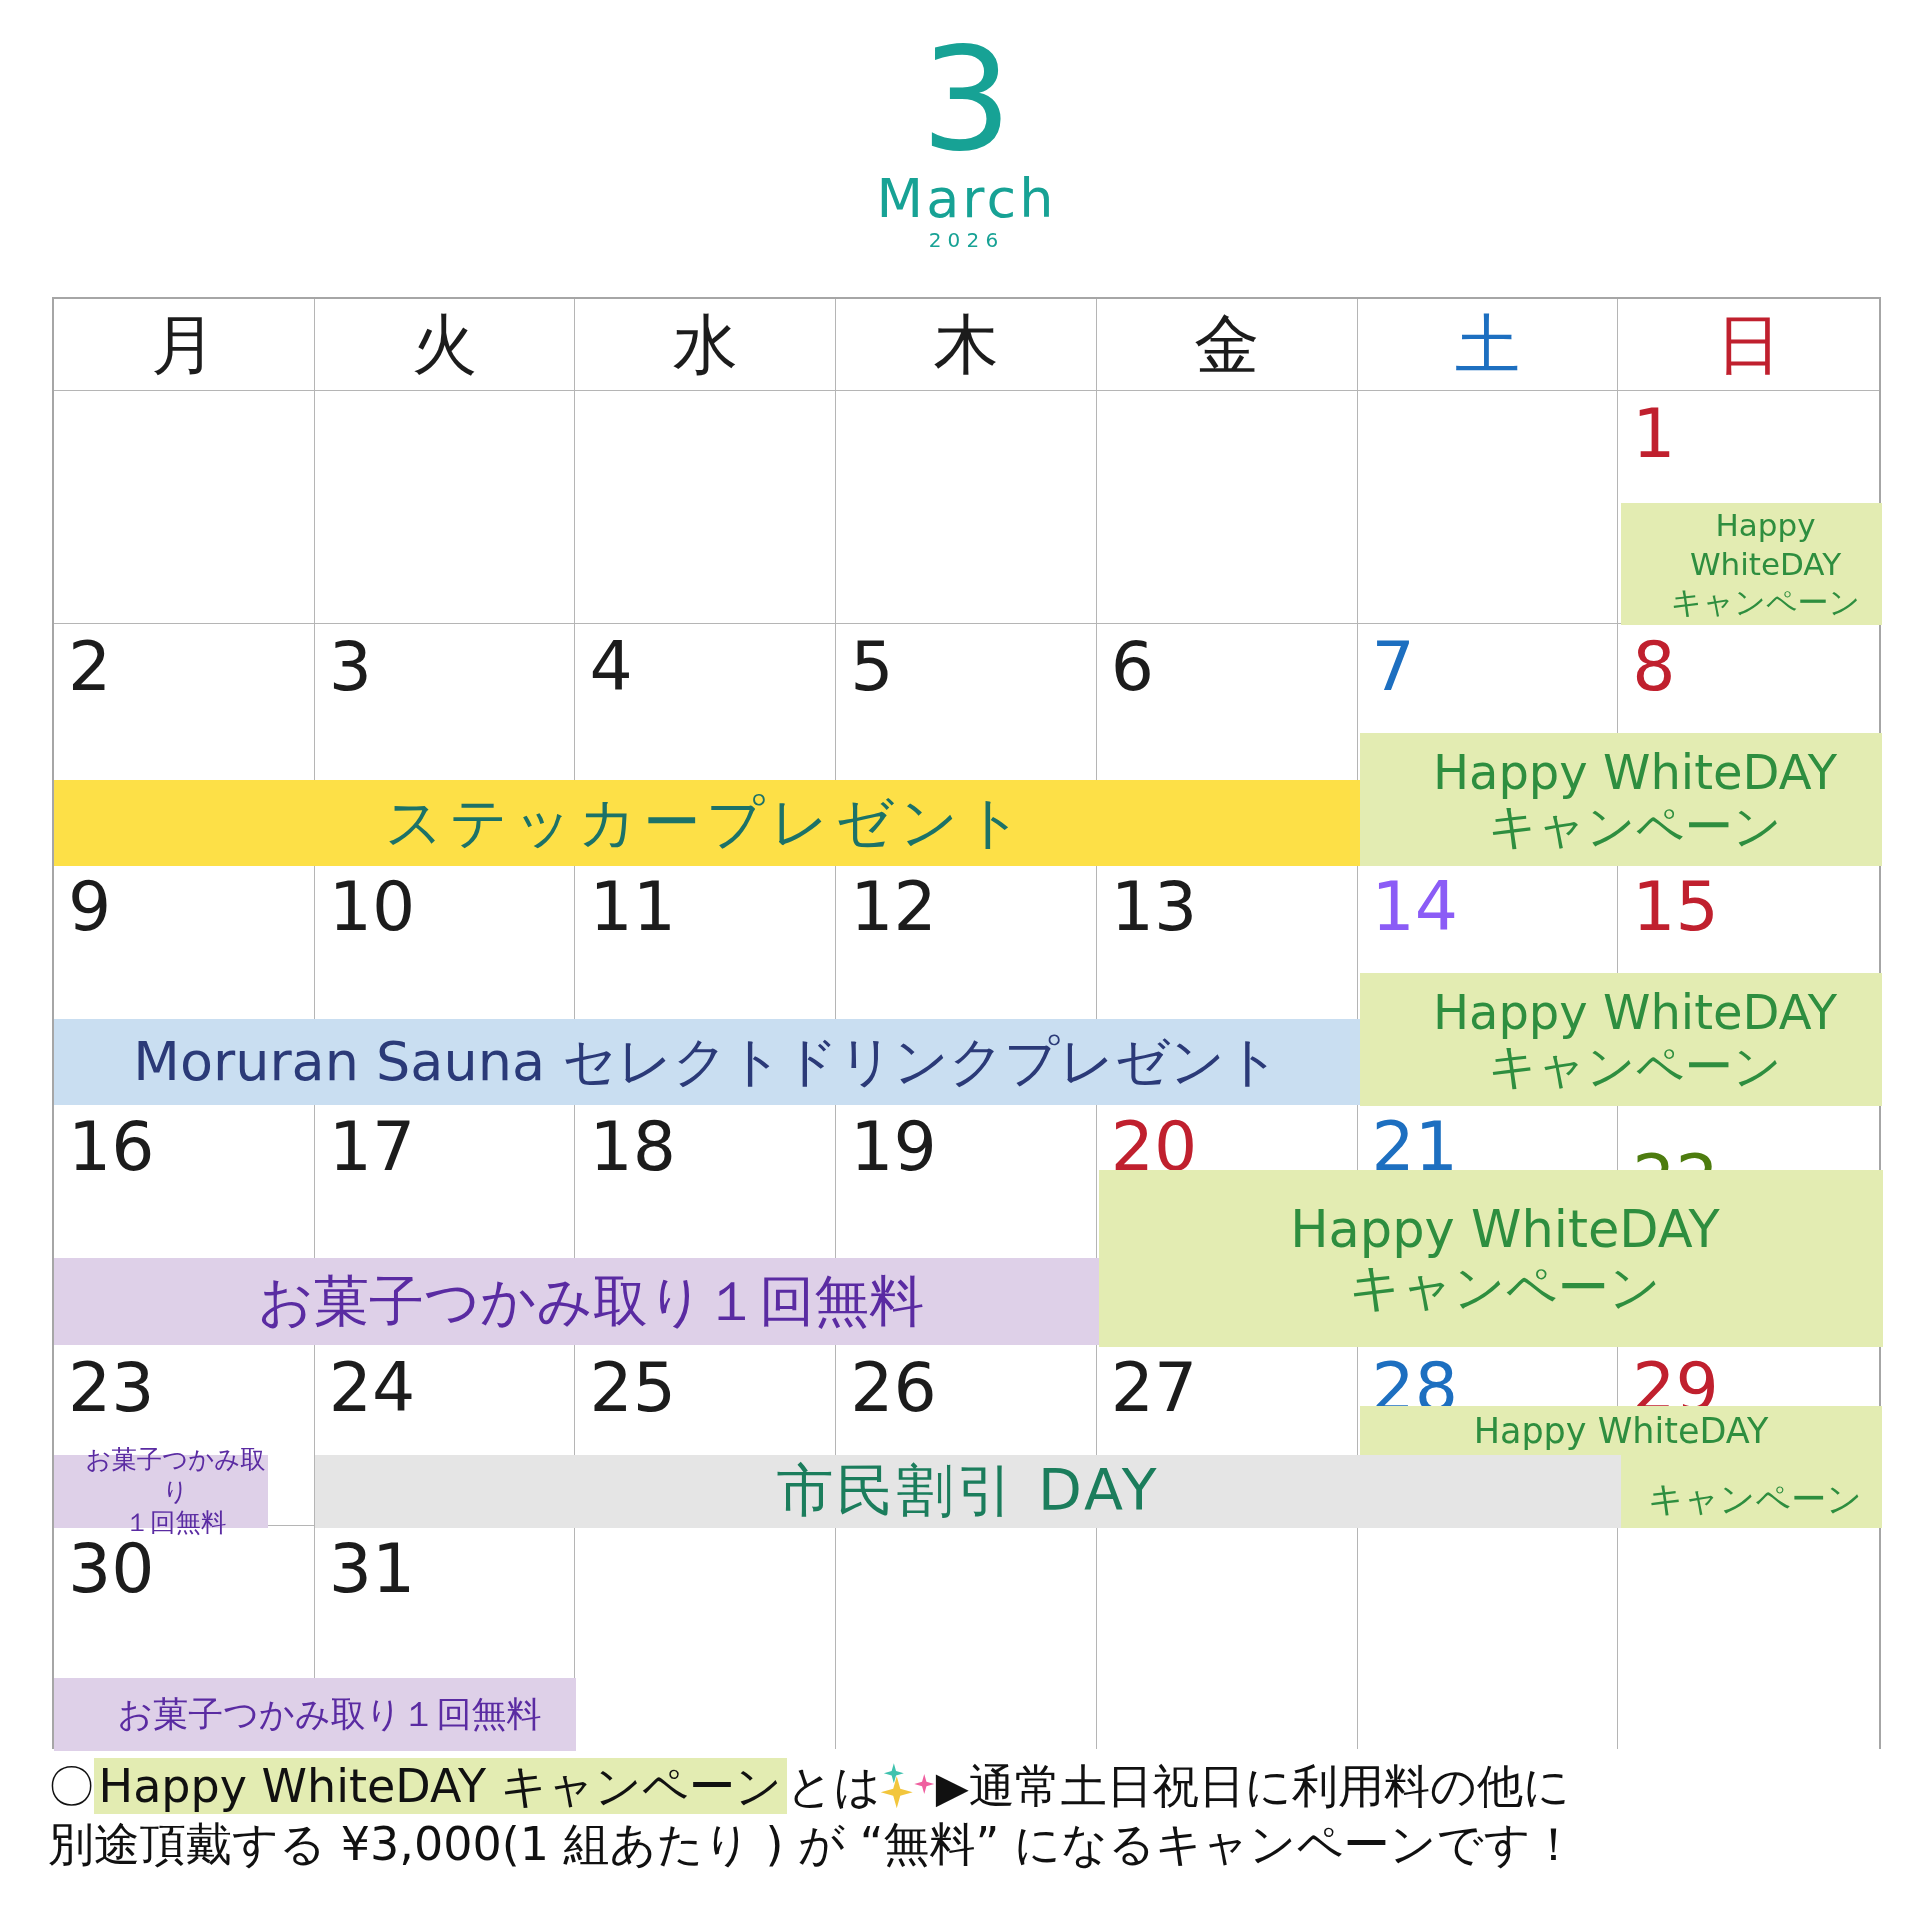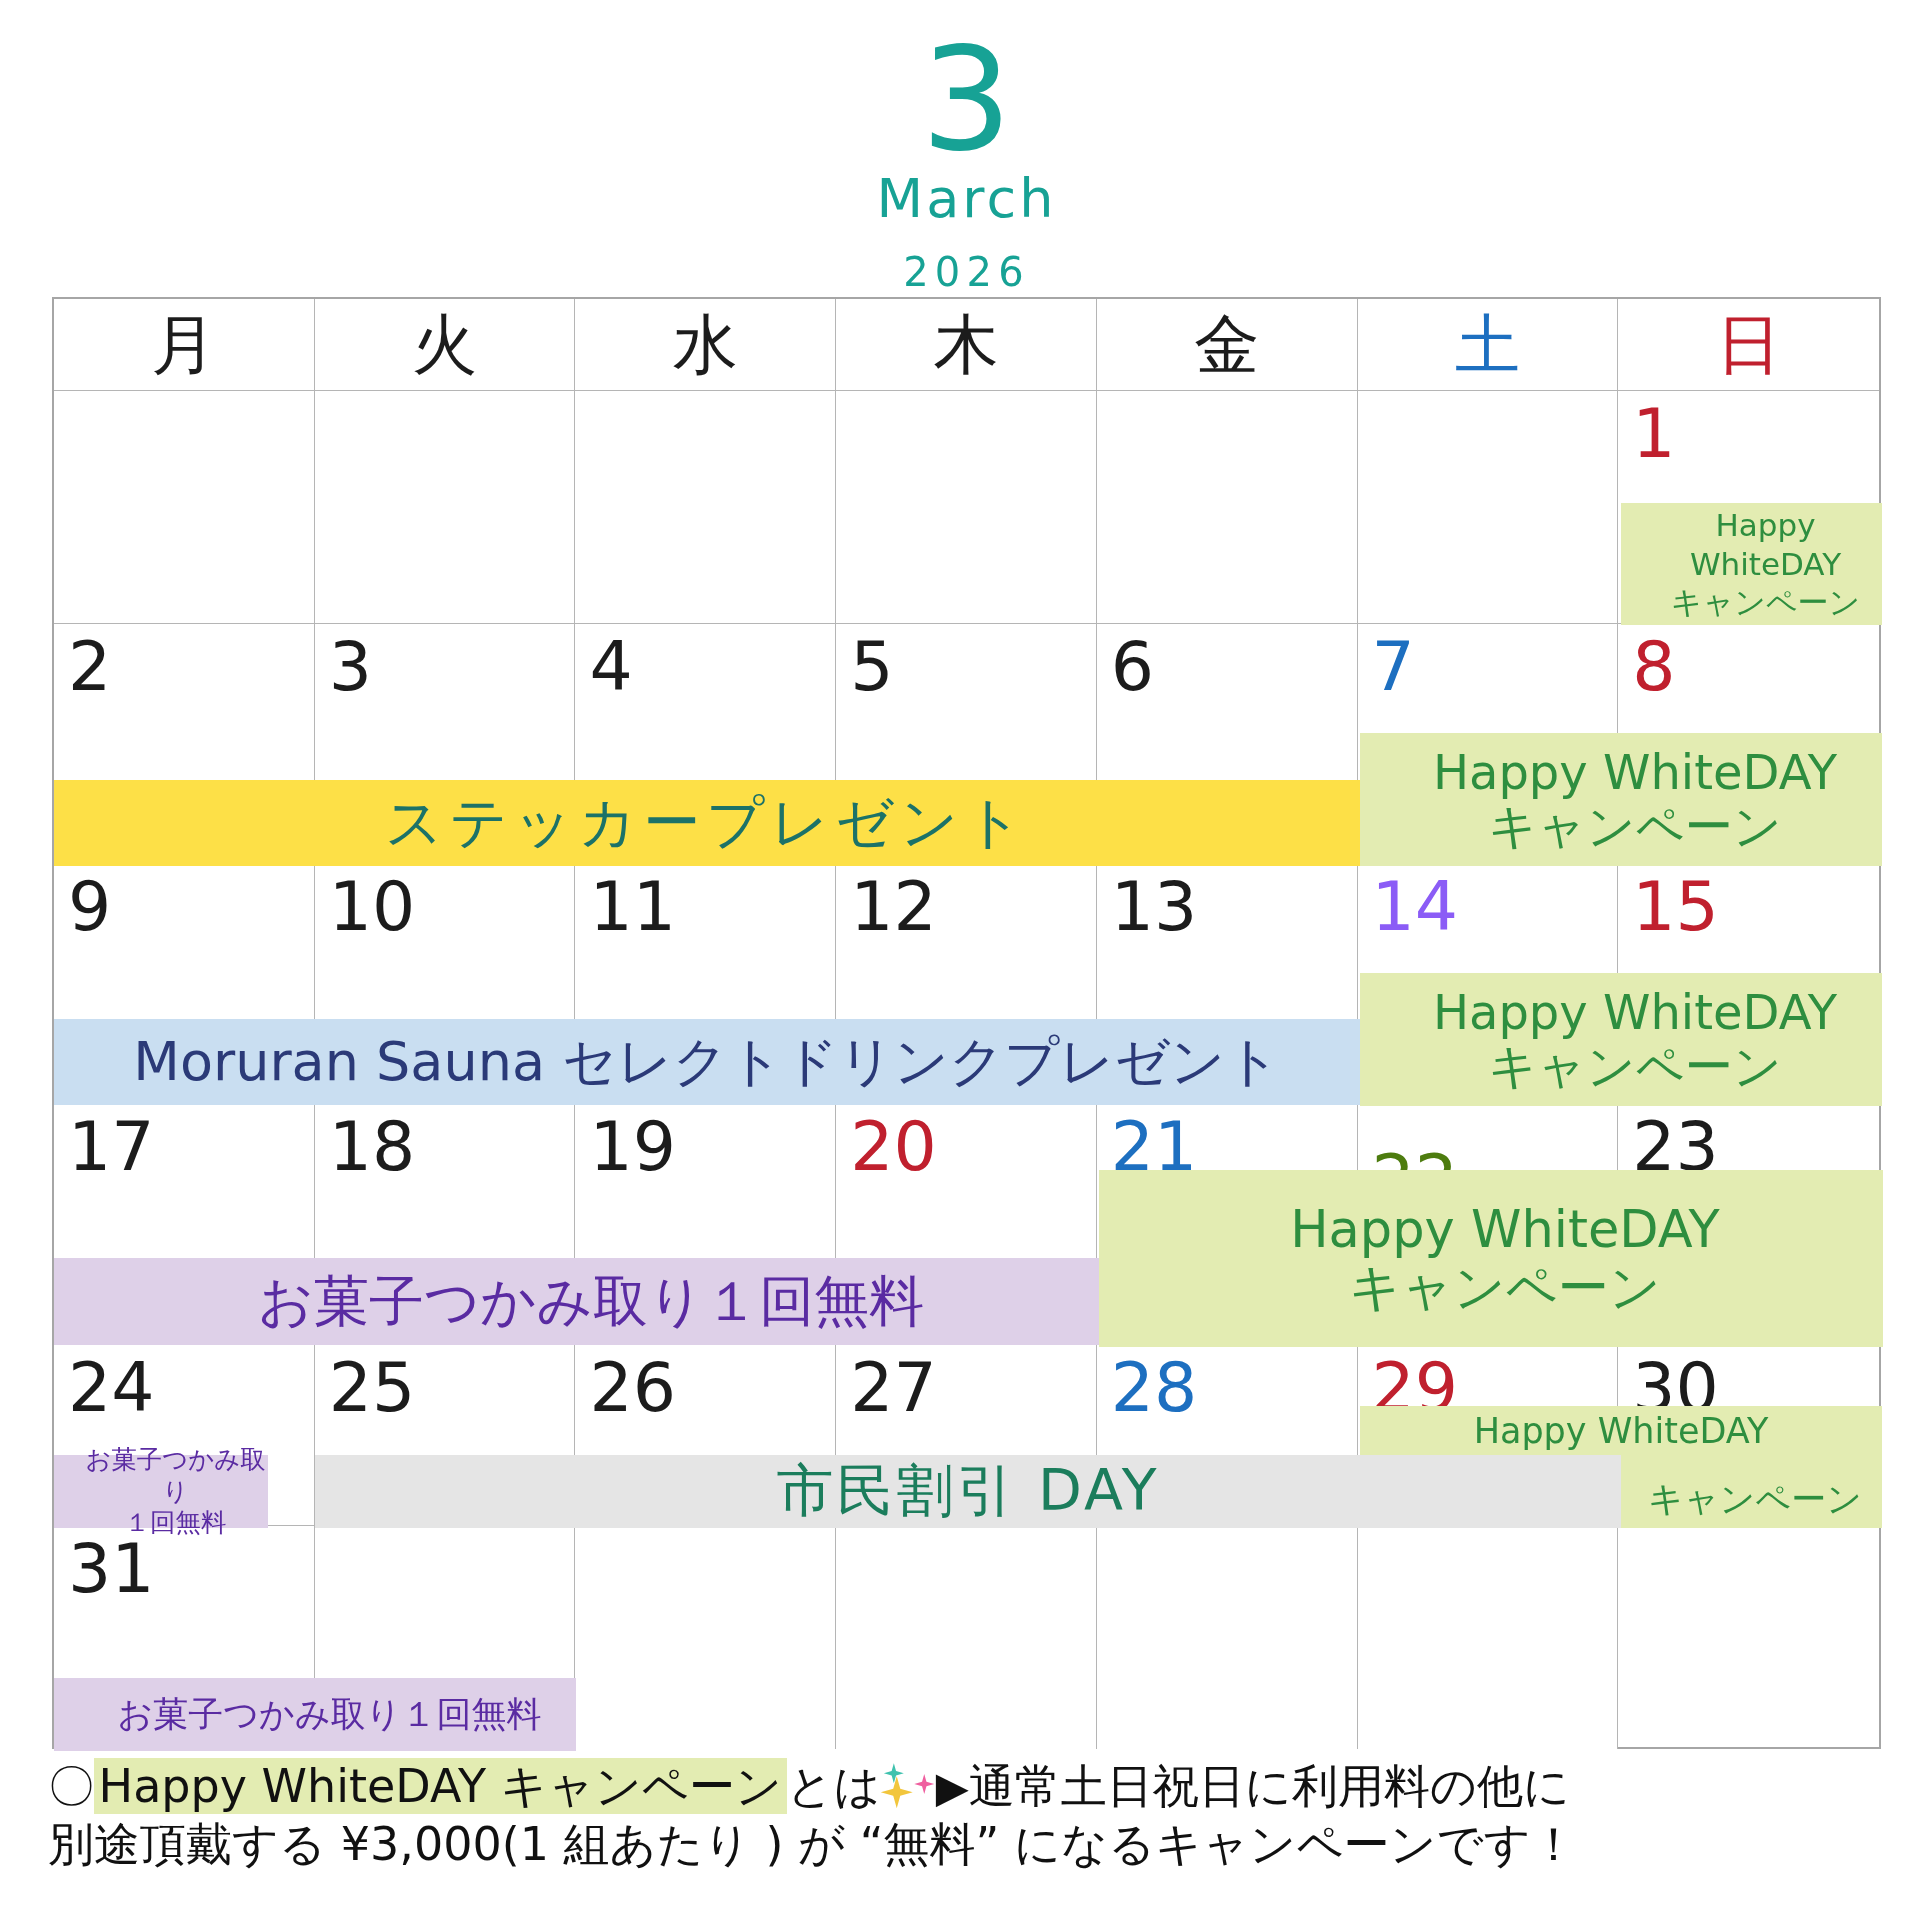--- a/index.html
+++ b/index.html
@@ -4,21 +4,21 @@
 <style>
   html,body{margin:0;padding:0;}
   body{
     width:1925px;height:1925px;background:#ffffff;position:relative;
     font-family:"DejaVu Sans",sans-serif;color:#1c1c1c;overflow:hidden;
   }
   
   .title{position:absolute;left:52px;top:28px;width:1829px;text-align:center;color:#17a295;}
   .t-num{font-size:143px;line-height:1;font-weight:500;}
   .t-month{font-size:54px;line-height:1.05;letter-spacing:3.1px;font-weight:500;}
-  .t-year{font-size:40px;line-height:1.2;letter-spacing:6.2px;margin-top:20px;font-weight:500;}
+  .t-year{font-size:20px;line-height:1.2;letter-spacing:6.2px;margin-top:0;font-weight:500;}
   
   .grid{
     position:absolute;left:52px;top:297px;width:1829px;height:1452px;
     display:grid;grid-template-columns:repeat(7,1fr);
     grid-template-rows:92px 233px 240px 240px 241px 181px 223px;
     border:2.3px solid #a6a6a6;box-sizing:border-box;background:#fff;
   }
   .cell{border-right:1.5px solid #b5b5b5;border-bottom:1.5px solid #b5b5b5;position:relative;background:#fff;}
   .cell:nth-child(7n){border-right:none;}
   .cell:nth-child(n+43){border-bottom:none;}
@@ -106,20 +106,21 @@
   <div class="cell"><span class="num" style="color: rgb(192, 32, 46);">8</span></div>
 
   <div class="cell"><span class="num" style="color: rgb(28, 28, 28);">9</span></div>
   <div class="cell"><span class="num" style="color: rgb(28, 28, 28);">10</span></div>
   <div class="cell"><span class="num" style="color: rgb(28, 28, 28);">11</span></div>
   <div class="cell"><span class="num" style="color: rgb(28, 28, 28);">12</span></div>
   <div class="cell"><span class="num" style="color: rgb(28, 28, 28);">13</span></div>
   <div class="cell"><span class="num" style="color: #8b5cf6;">14</span></div>
   <div class="cell"><span class="num" style="color: rgb(192, 32, 46);">15</span></div>
 
+  <div class="cell"><span class="num" style="color: rgb(28, 28, 28);">16</span></div>
   <div class="cell"><span class="num" style="color: rgb(28, 28, 28);">17</span></div>
   <div class="cell"><span class="num" style="color: rgb(28, 28, 28);">18</span></div>
   <div class="cell"><span class="num" style="color: rgb(28, 28, 28);">19</span></div>
   <div class="cell"><span class="num" style="color: rgb(192, 32, 46);">20</span></div>
   <div class="cell"><span class="num" style="color: rgb(29, 111, 192);">21</span></div>
   <div class="cell"><span class="num" style="color: #4d7c0f; margin-top: 33px;">22</span></div>
 
   <div class="cell"><span class="num" style="color: rgb(28, 28, 28);">23</span></div>
   <div class="cell"><span class="num" style="color: rgb(28, 28, 28);">24</span></div>
   <div class="cell"><span class="num" style="color: rgb(28, 28, 28);">25</span></div>

